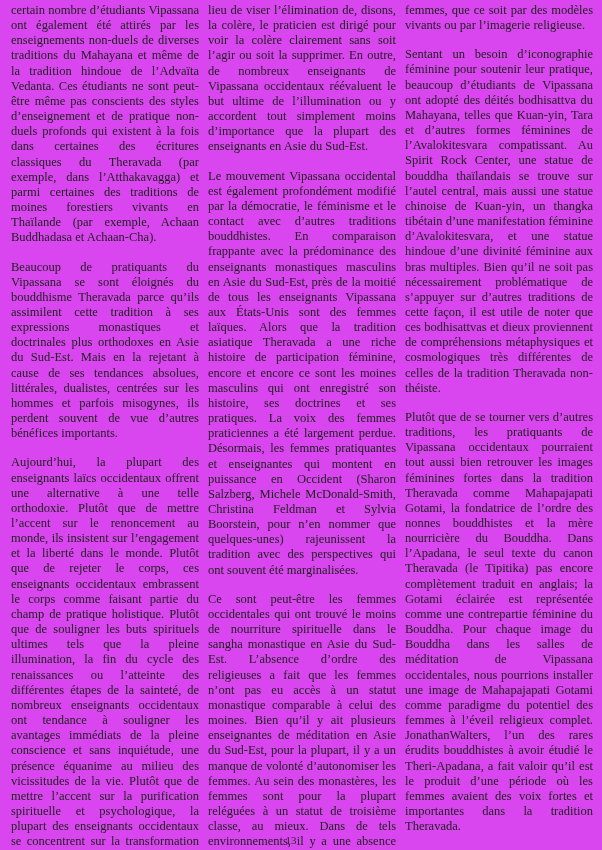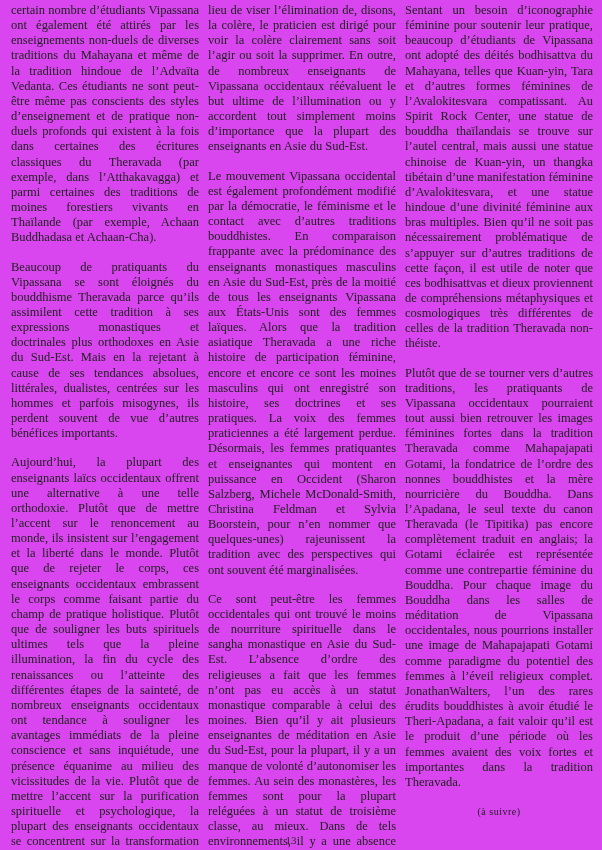--- a/index.html
+++ b/index.html
@@ -67,20 +67,21 @@
       <p class="cont-next">Aujourd’hui, la plupart des enseignants laïcs occidentaux offrent une alternative à une telle orthodoxie. Plutôt que de mettre l’accent sur le renoncement au monde, ils insistent sur l’engagement et la liberté dans le monde. Plutôt que de rejeter le corps, ces enseignants occidentaux embrassent le corps comme faisant partie du champ de pratique holistique. Plutôt que de souligner les buts spirituels ultimes tels que la pleine illumination, la fin du cycle des renaissances ou l’atteinte des différentes étapes de la sainteté, de nombreux enseignants occidentaux ont tendance à souligner les avantages immédiats de la pleine conscience et sans inquiétude, une présence équanime au milieu des vicissitudes de la vie. Plutôt que de mettre l’accent sur la purification spirituelle et psychologique, la plupart des enseignants occidentaux se concentrent sur la transformation de leur relation à leurs émotions et à leur monde intérieur et extérieur. Cela signifie qu’au</p>
     </div>
 
     <div class="col">
       <p>lieu de viser l’élimination de, disons, la colère, le praticien est dirigé pour voir la colère clairement sans soit l’agir ou soit la supprimer. En outre, de nombreux enseignants de Vipassana occidentaux réévaluent le but ultime de l’illumination ou y accordent tout simplement moins d’importance que la plupart des enseignants en Asie du Sud-Est.</p>
       <p>Le mouvement Vipassana occidental est également profondément modifié par la démocratie, le féminisme et le contact avec d’autres traditions bouddhistes. En comparaison frappante avec la prédominance des enseignants monastiques masculins en Asie du Sud-Est, près de la moitié de tous les enseignants Vipassana aux États-Unis sont des femmes laïques. Alors que la tradition asiatique Theravada a une riche histoire de participation féminine, encore et encore ce sont les moines masculins qui ont enregistré son histoire, ses doctrines et ses pratiques. La voix des femmes praticiennes a été largement perdue. Désormais, les femmes pratiquantes et enseignantes qui montent en puissance en Occident (Sharon Salzberg, Michele McDonald-Smith, Christina Feldman et Sylvia Boorstein, pour n’en nommer que quelques-unes) rajeunissent la tradition avec des perspectives qui ont souvent été marginalisées.</p>
       <p class="cont-next">Ce sont peut-être les femmes occidentales qui ont trouvé le moins de nourriture spirituelle dans le sangha monastique en Asie du Sud-Est. L’absence d’ordre des religieuses a fait que les femmes n’ont pas eu accès à un statut monastique comparable à celui des moines. Bien qu’il y ait plusieurs enseignantes de méditation en Asie du Sud-Est, pour la plupart, il y a un manque de volonté d’autonomiser les femmes. Au sein des monastères, les femmes sont pour la plupart reléguées à un statut de troisième classe, au mieux. Dans de tels environnements, il y a une absence d’inspiration pour les</p>
     </div>
 
     <div class="col">
+      <p>femmes, que ce soit par des modèles vivants ou par l’imagerie religieuse.</p>
       <p>Sentant un besoin d’iconographie féminine pour soutenir leur pratique, beaucoup d’étudiants de Vipassana ont adopté des déités bodhisattva du Mahayana, telles que Kuan-yin, Tara et d’autres formes féminines de l’Avalokitesvara compatissant. Au Spirit Rock Center, une statue de bouddha thaïlandais se trouve sur l’autel central, mais aussi une statue chinoise de Kuan-yin, un thangka tibétain d’une manifestation féminine d’Avalokitesvara, et une statue hindoue d’une divinité féminine aux bras multiples. Bien qu’il ne soit pas nécessairement problématique de s’appuyer sur d’autres traditions de cette façon, il est utile de noter que ces bodhisattvas et dieux proviennent de compréhensions métaphysiques et cosmologiques très différentes de celles de la tradition Theravada non-théiste.</p>
       <p>Plutôt que de se tourner vers d’autres traditions, les pratiquants de Vipassana occidentaux pourraient tout aussi bien retrouver les images féminines fortes dans la tradition Theravada comme Mahapajapati Gotami, la fondatrice de l’ordre des nonnes bouddhistes et la mère nourricière du Bouddha. Dans l’Apadana, le seul texte du canon Theravada (le Tipitika) pas encore complètement traduit en anglais; la Gotami éclairée est représentée comme une contrepartie féminine du Bouddha. Pour chaque image du Bouddha dans les salles de méditation de Vipassana occidentales, nous pourrions installer une image de Mahapajapati Gotami comme paradigme du potentiel des femmes à l’éveil religieux complet. JonathanWalters, l’un des rares érudits bouddhistes à avoir étudié le Theri-Apadana, a fait valoir qu’il est le produit d’une période où les femmes avaient des voix fortes et importantes dans la tradition Theravada.</p>
       <div class="note">(à suivre)</div>
     </div>
 
   </div>
 
   <div class="pageno">13</div>
 </div>
 

